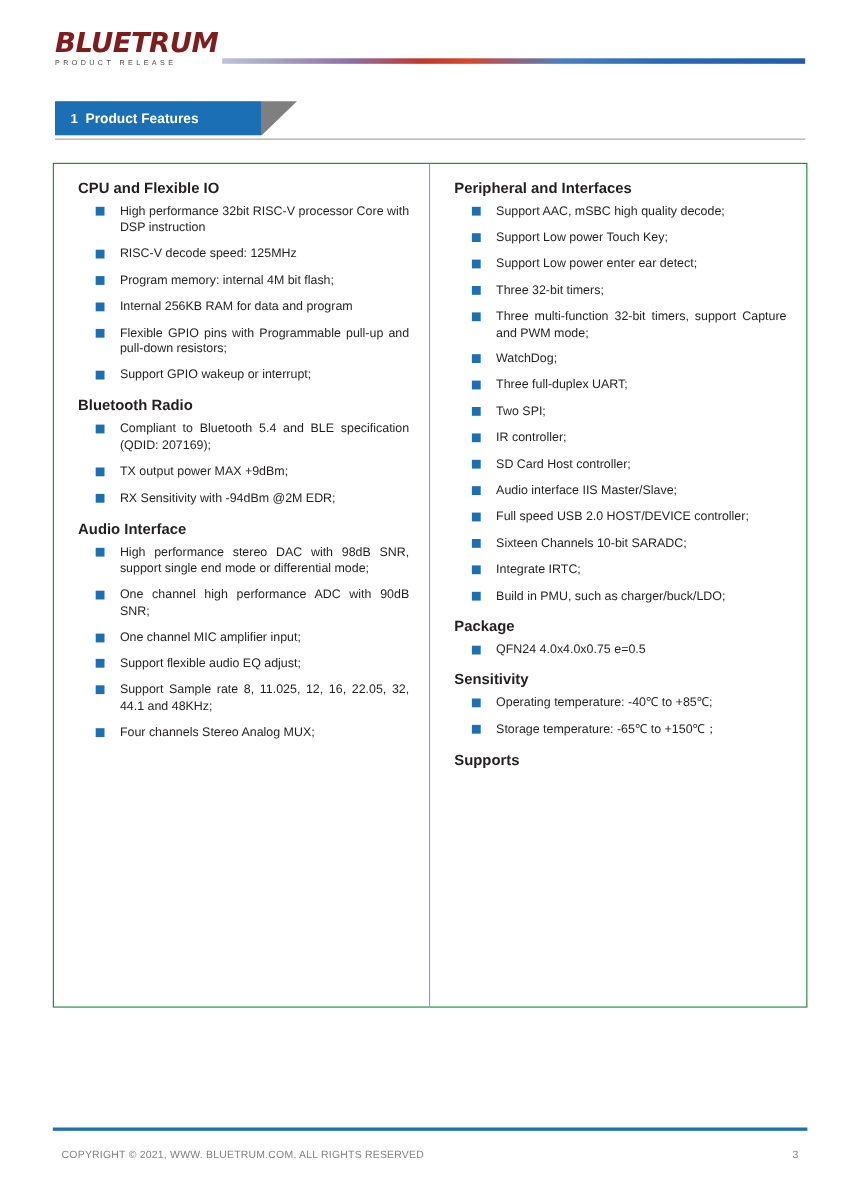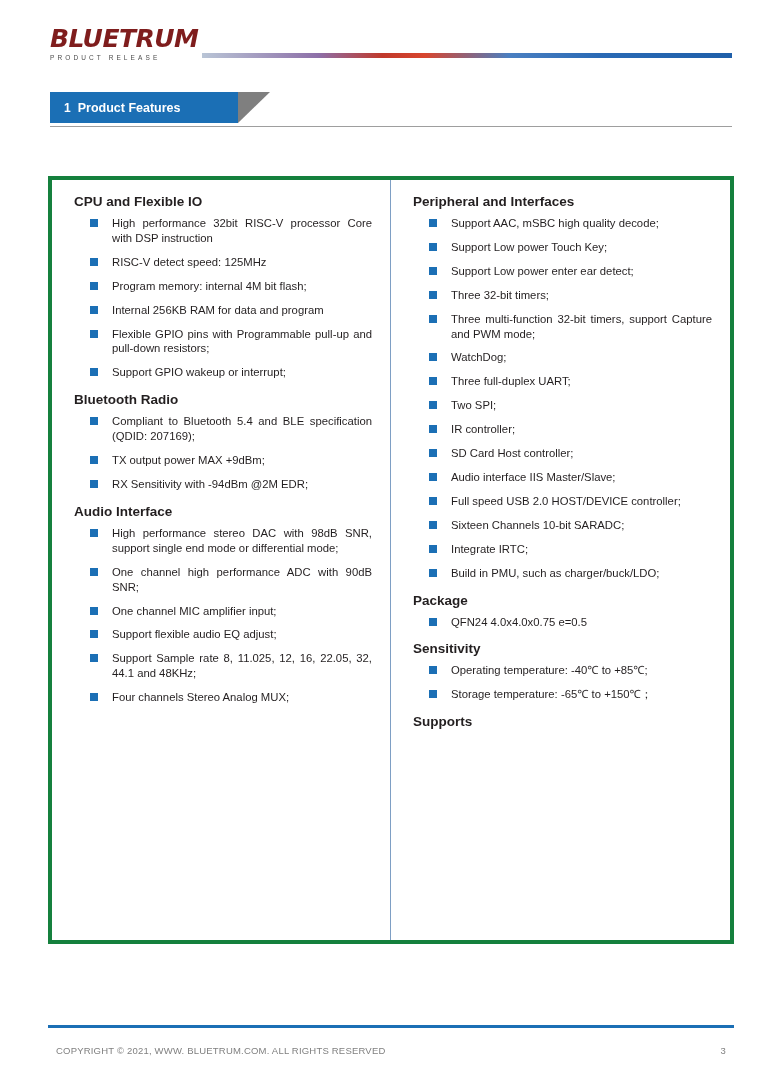--- a/index.html
+++ b/index.html
@@ -103,24 +103,23 @@
     background: #9e9e9e;
   }
 
   
   .panel {
     position: absolute;
     top: 148px;
     left: 48px;
     width: 686px;
     height: 768px;
-    border: 4px solid #15803d;
+    border: 1px solid #15803d;
     box-sizing: border-box;
     display: flex;
-    margin-top: 28px;
   }
   .col {
     box-sizing: border-box;
     padding: 14px 16px 10px 16px;
   }
   .col-left {
     width: 50%;
     border-right: 1px solid #7e9fc4;
   }
   .col-right {
@@ -215,21 +214,21 @@
   <div class="section-tri"></div>
   <div class="section-rule"></div>
 </div>
 
 <div class="panel">
   <div class="col col-left">
       <div class="blk">
         <h2 class="blk-title">CPU and Flexible IO</h2>
         <ul class="items">
           <li><span class="bullet"></span><span>High performance 32bit RISC-V processor Core with DSP instruction</span></li>
-          <li><span class="bullet"></span><span>RISC-V detect speed: 125MHz</span></li>
+          <li><span class="bullet"></span><span>RISC-V decode speed: 125MHz</span></li>
           <li><span class="bullet"></span><span>Program memory: internal 4M bit flash;</span></li>
           <li><span class="bullet"></span><span>Internal 256KB RAM for data and program</span></li>
           <li><span class="bullet"></span><span>Flexible GPIO pins with Programmable pull-up and pull-down resistors;</span></li>
           <li><span class="bullet"></span><span>Support GPIO wakeup or interrupt;</span></li>
         </ul>
       </div>
       <div class="blk">
         <h2 class="blk-title">Bluetooth Radio</h2>
         <ul class="items">
           <li><span class="bullet"></span><span>Compliant to Bluetooth 5.4 and BLE specification (QDID: 207169);</span></li>

